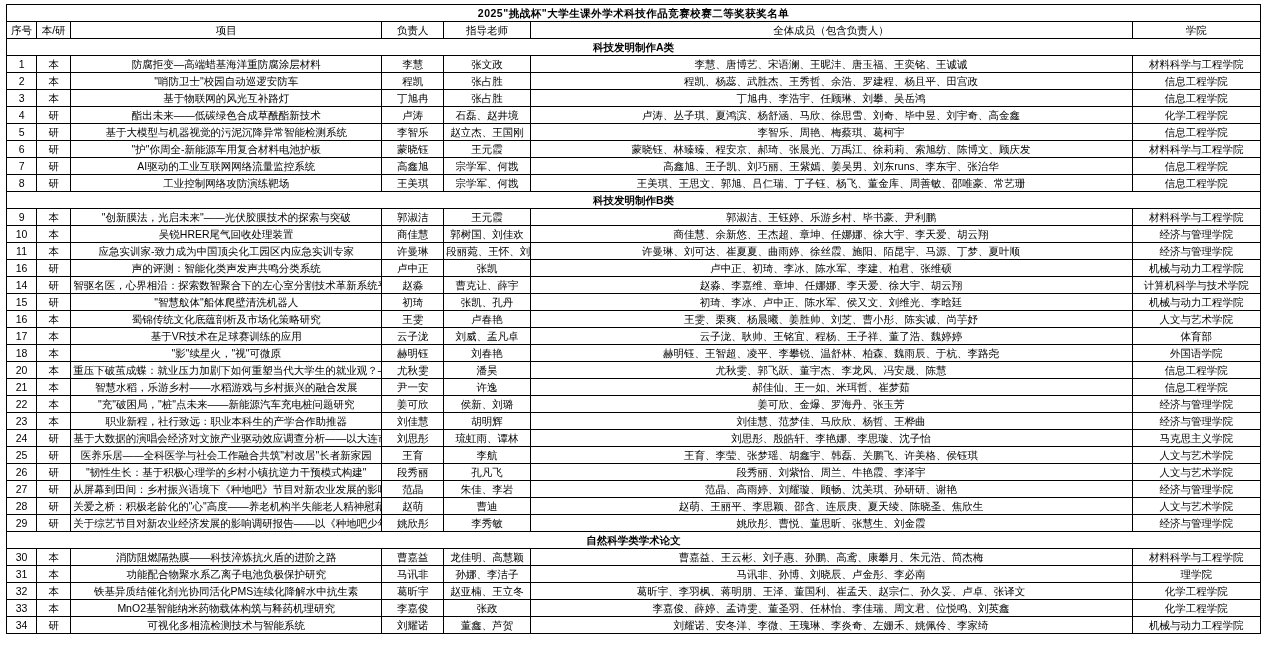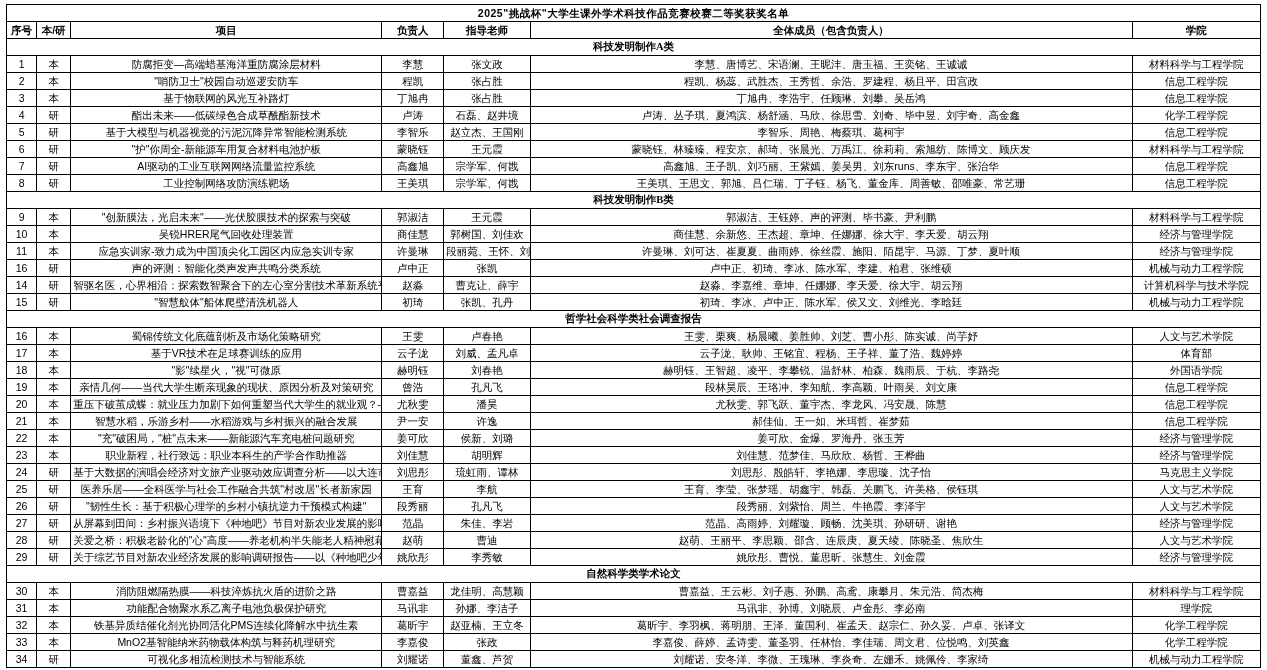--- a/index.html
+++ b/index.html
@@ -34,29 +34,28 @@
     white-space: nowrap;
   }
   .title-row td {
     font-size: 15.5px;
     font-weight: bold;
     height: 24px;
     letter-spacing: 0.5px;
   }
   .head-row td {
     font-size: 11px;
-    font-weight: bold;
+    font-weight: normal;
     height: 20px;
     margin-left: 42px;
   }
   .section-row td {
     font-size: 11.5px;
     font-weight: bold;
     height: 19px;
-    font-family: Liberation Serif, serif;
   }
   .c-no { width: 30px; }
   .c-lvl { width: 34px; }
   .c-proj { width: 310px; }
   .c-lead { width: 62px; }
   .c-teacher { width: 86px; }
   .c-members { width: 600px; }
   .c-college { width: 128px; }
   .tight { font-size: 9.6px; }
   .tighter { font-size: 8.8px; }
@@ -165,21 +164,21 @@
         </tr>
         <tr class="section-row">
           <td colspan="7">科技发明制作B类</td>
         </tr>
         <tr>
           <td>9</td>
           <td>本</td>
           <td class="">"创新膜法，光启未来"——光伏胶膜技术的探索与突破</td>
           <td>郭淑洁</td>
           <td class="">王元霞</td>
-          <td class="">郭淑洁、王钰婷、声的评测、毕书豪、尹利鹏</td>
+          <td class="">郭淑洁、王钰婷、乐游乡村、毕书豪、尹利鹏</td>
           <td class="">材料科学与工程学院</td>
         </tr>
         <tr>
           <td>10</td>
           <td>本</td>
           <td class="">吴锐HRER尾气回收处理装置</td>
           <td>商佳慧</td>
           <td class="">郭树国、刘佳欢</td>
           <td class="">商佳慧、余新悠、王杰超、章坤、任娜娜、徐大宇、李天爱、胡云翔</td>
           <td class="">经济与管理学院</td>
@@ -213,23 +212,20 @@
         </tr>
         <tr>
           <td>15</td>
           <td>研</td>
           <td class="">"智慧舣体"船体爬壁清洗机器人</td>
           <td>初琦</td>
           <td class="">张凯、孔丹</td>
           <td class="">初琦、李冰、卢中正、陈水军、侯又文、刘维光、李晗廷</td>
           <td class="">机械与动力工程学院</td>
         </tr>
-        <tr class="section-row">
-          <td colspan="7">哲学社会科学类社会调查报告</td>
-        </tr>
         <tr>
           <td>16</td>
           <td>本</td>
           <td class="">蜀锦传统文化底蕴剖析及市场化策略研究</td>
           <td>王雯</td>
           <td class="">卢春艳</td>
           <td class="">王雯、栗爽、杨晨曦、姜胜帅、刘芝、曹小彤、陈实诚、尚芋妤</td>
           <td class="">人文与艺术学院</td>
         </tr>
         <tr>
@@ -244,29 +240,20 @@
         <tr>
           <td>18</td>
           <td>本</td>
           <td class="">"影"续星火，"视"可微原</td>
           <td>赫明钰</td>
           <td class="">刘春艳</td>
           <td class="">赫明钰、王智超、凌平、李攀锐、温舒林、柏森、魏雨辰、于杭、李路尧</td>
           <td class="">外国语学院</td>
         </tr>
         <tr>
-          <td>19</td>
-          <td>本</td>
-          <td class="">亲情几何——当代大学生断亲现象的现状、原因分析及对策研究</td>
-          <td>曾浩</td>
-          <td class="">孔凡飞</td>
-          <td class="">段林昊辰、王珞冲、李知航、李高颖、叶雨吴、刘文康</td>
-          <td class="">信息工程学院</td>
-        </tr>
-        <tr>
           <td>20</td>
           <td>本</td>
           <td class="tighter">重压下破茧成蝶：就业压力加剧下如何重塑当代大学生的就业观？——以天津、郑州高校实证调研</td>
           <td>尤秋雯</td>
           <td class="">潘昊</td>
           <td class="">尤秋雯、郭飞跃、董宇杰、李龙风、冯安晟、陈慧</td>
           <td class="">信息工程学院</td>
         </tr>
         <tr>
           <td>21</td>

